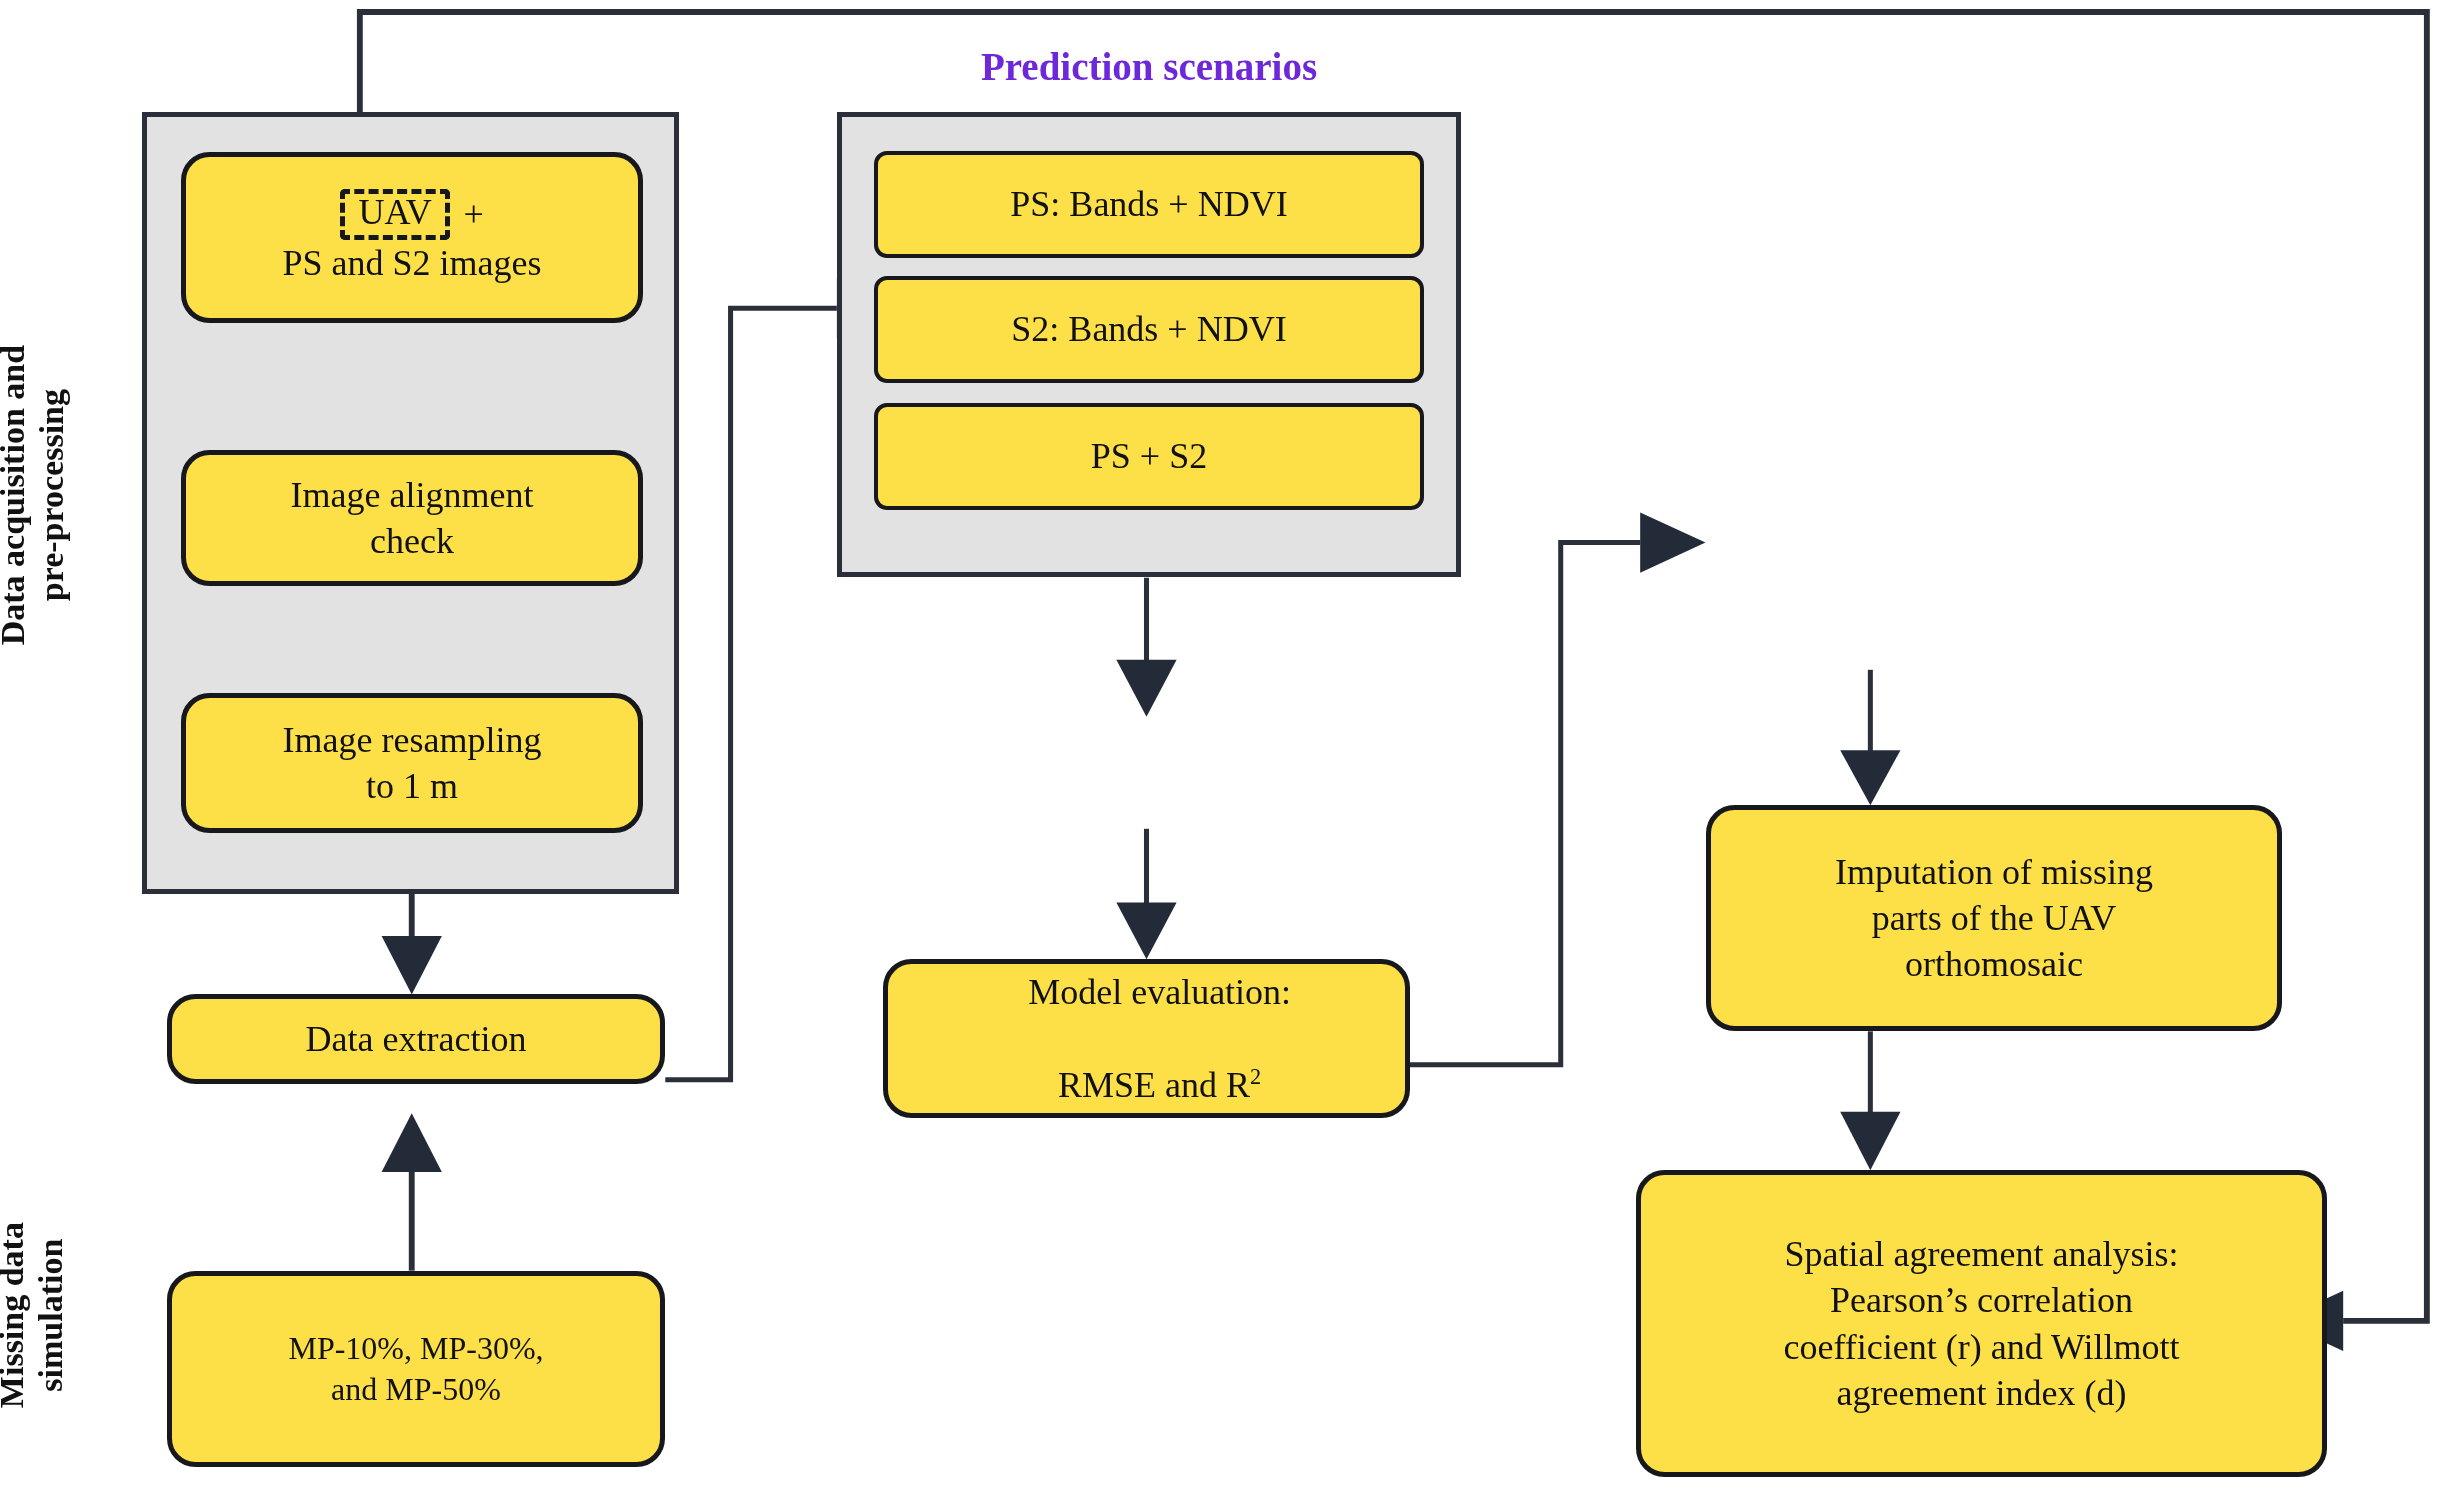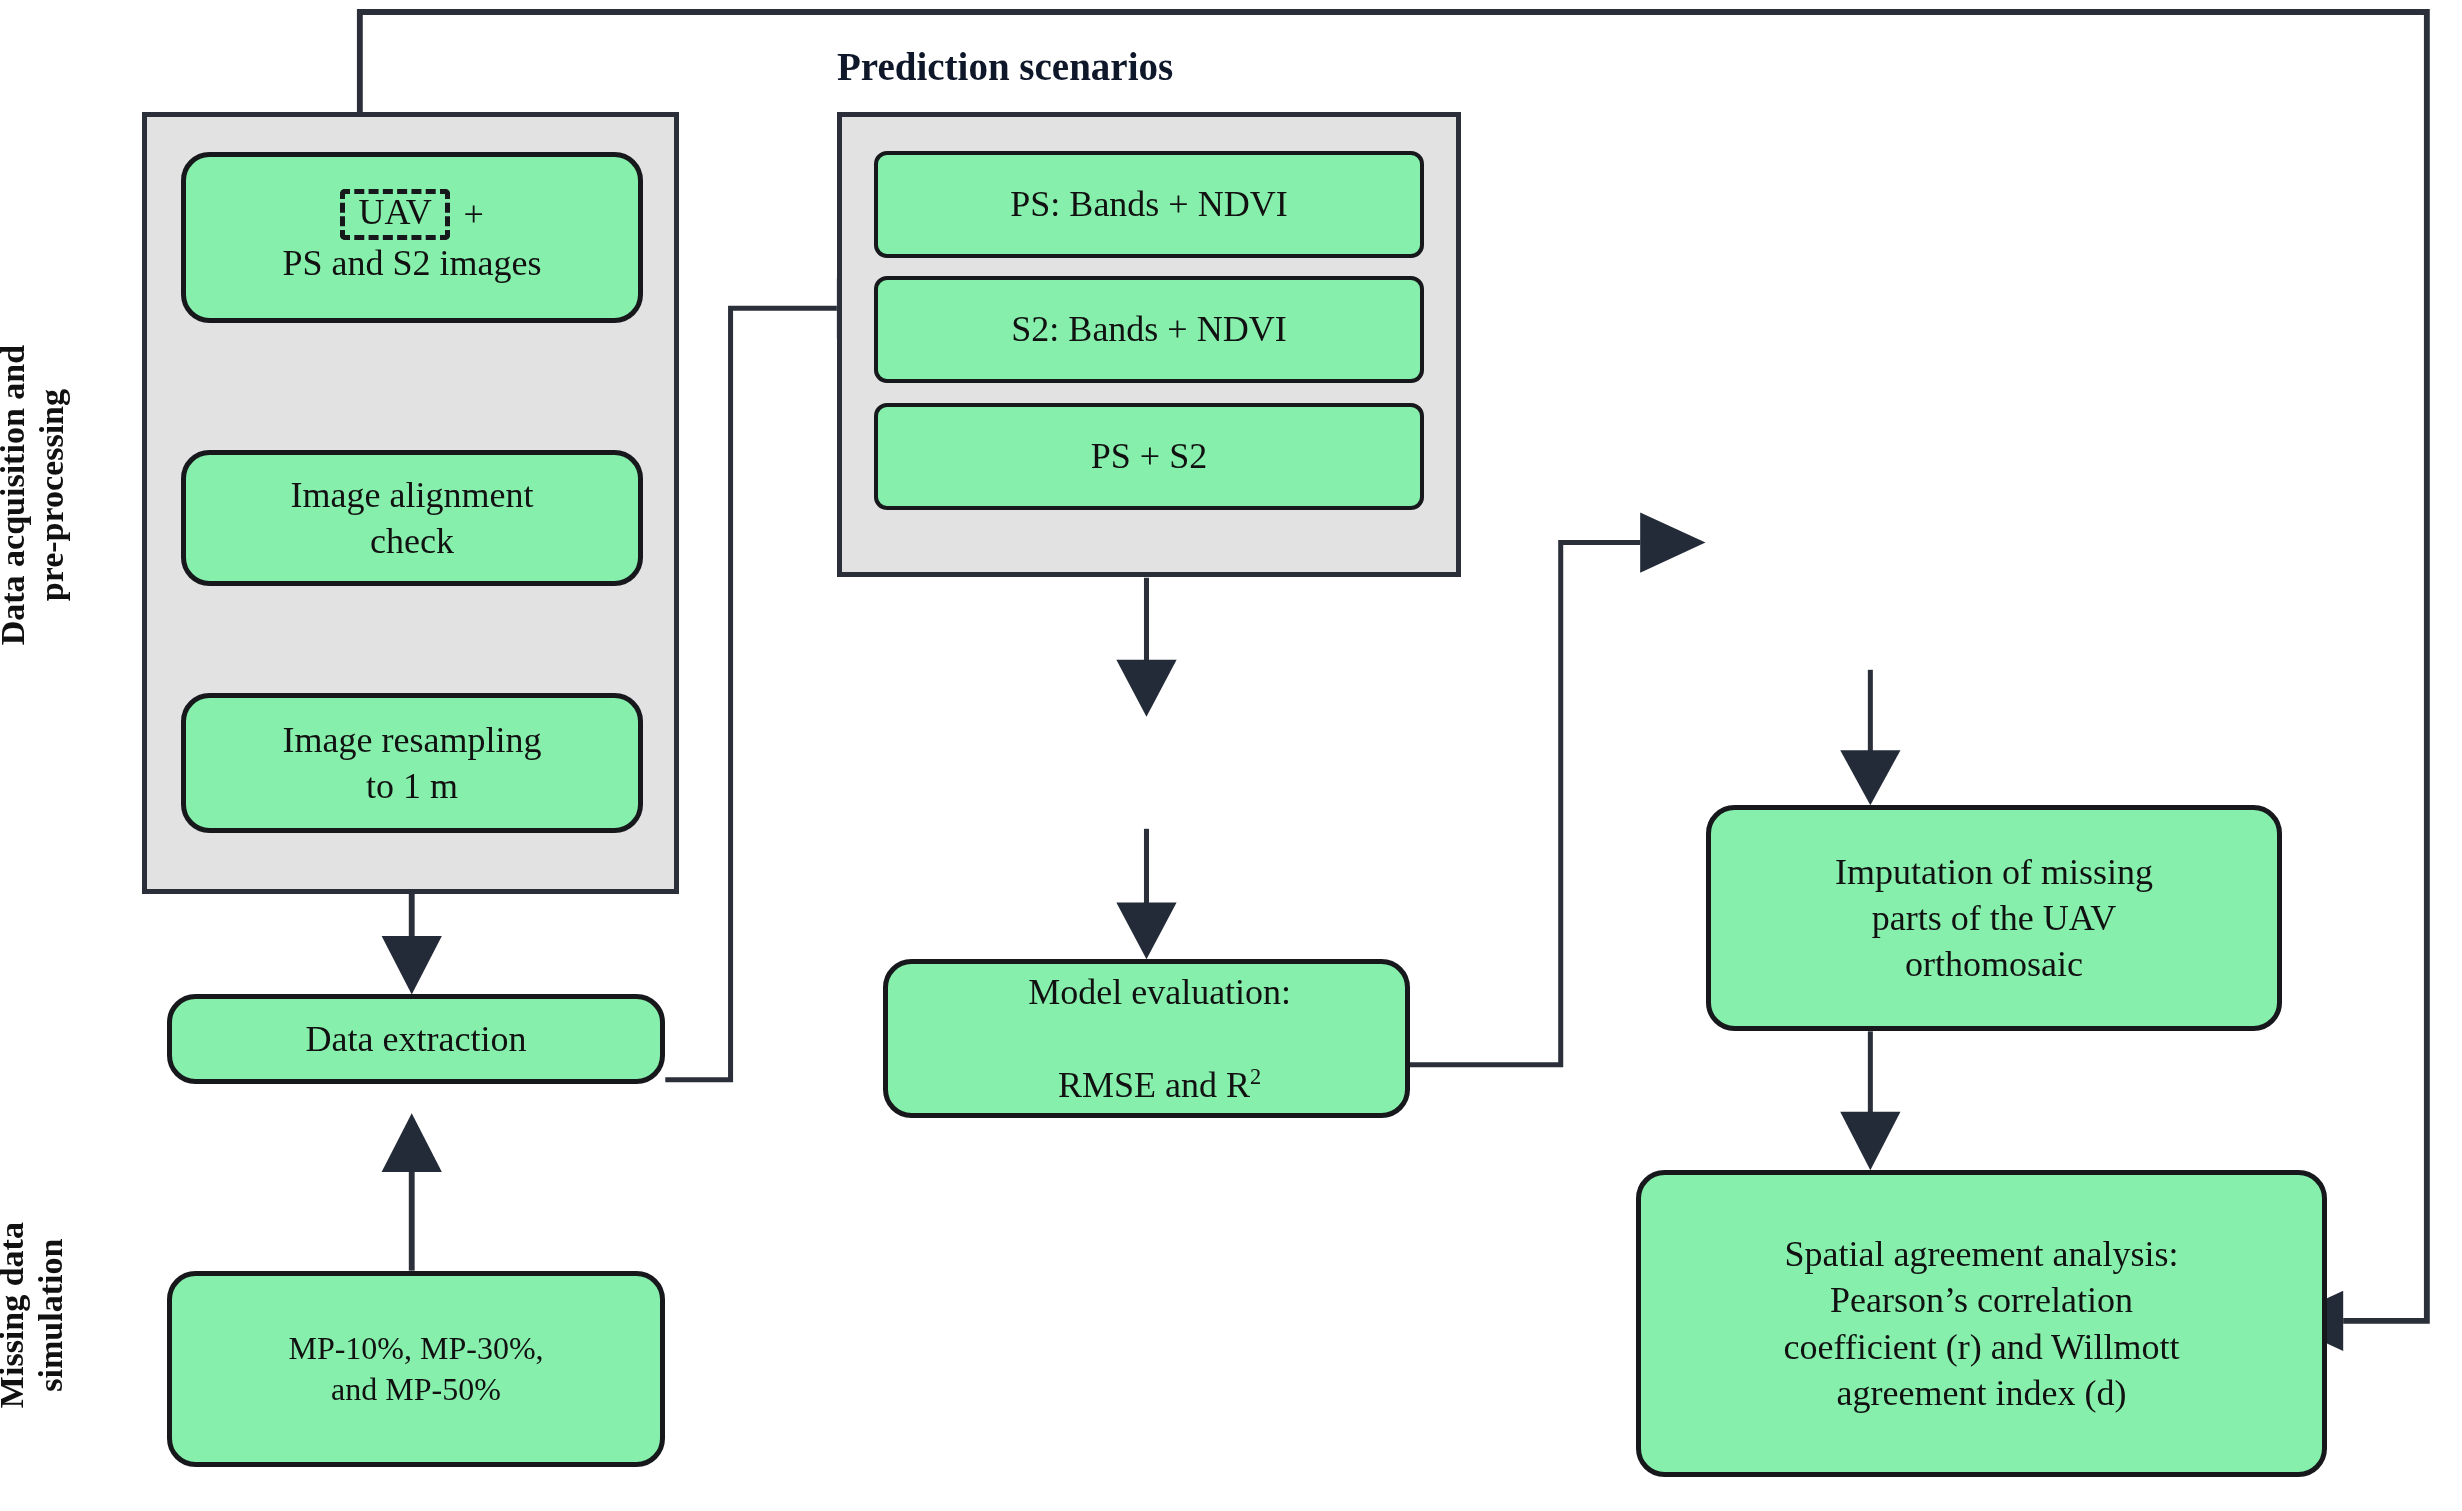--- a/index.html
+++ b/index.html
@@ -22,21 +22,21 @@
   .panel{
     position:absolute;
     background:#e2e2e2;
     border:5.9px solid #2a2f3a;
     box-sizing:border-box;
   }
 
   
   .node{
     position:absolute;
-    background:#86efac;
+    background:#fde047;
     border:5px solid #17181c;
     border-radius:28.5px;
     box-sizing:border-box;
     display:flex;
     align-items:center;
     justify-content:center;
     text-align:center;
     line-height:1.28;
     font-family:"Liberation Serif",serif;
     color:#111;
@@ -52,21 +52,22 @@
     border-radius:5px;
     padding:0.8px 13.4px 3.3px 13.4px;
     line-height:1.05;
   }
 
   
   .ptitle{
     position:absolute;
     font-family:"Liberation Serif",serif;
     font-weight:bold;
-    color:#0f172a;
+    color:#6d28d9;
+    text-align:center;
     white-space:nowrap;
   }
 
   
   .conn{position:absolute;left:0;top:0;width:2462px;height:1512px;pointer-events:none;}
   .ln{stroke:#2a2f3a;stroke-width:7;fill:none;}
   .ln-thin{stroke:#2a2f3a;stroke-width:6;fill:none;}
   .ahead{fill:#242b38;}
   sup{font-size:0.62em;vertical-align:super;line-height:0;}
 </style>

